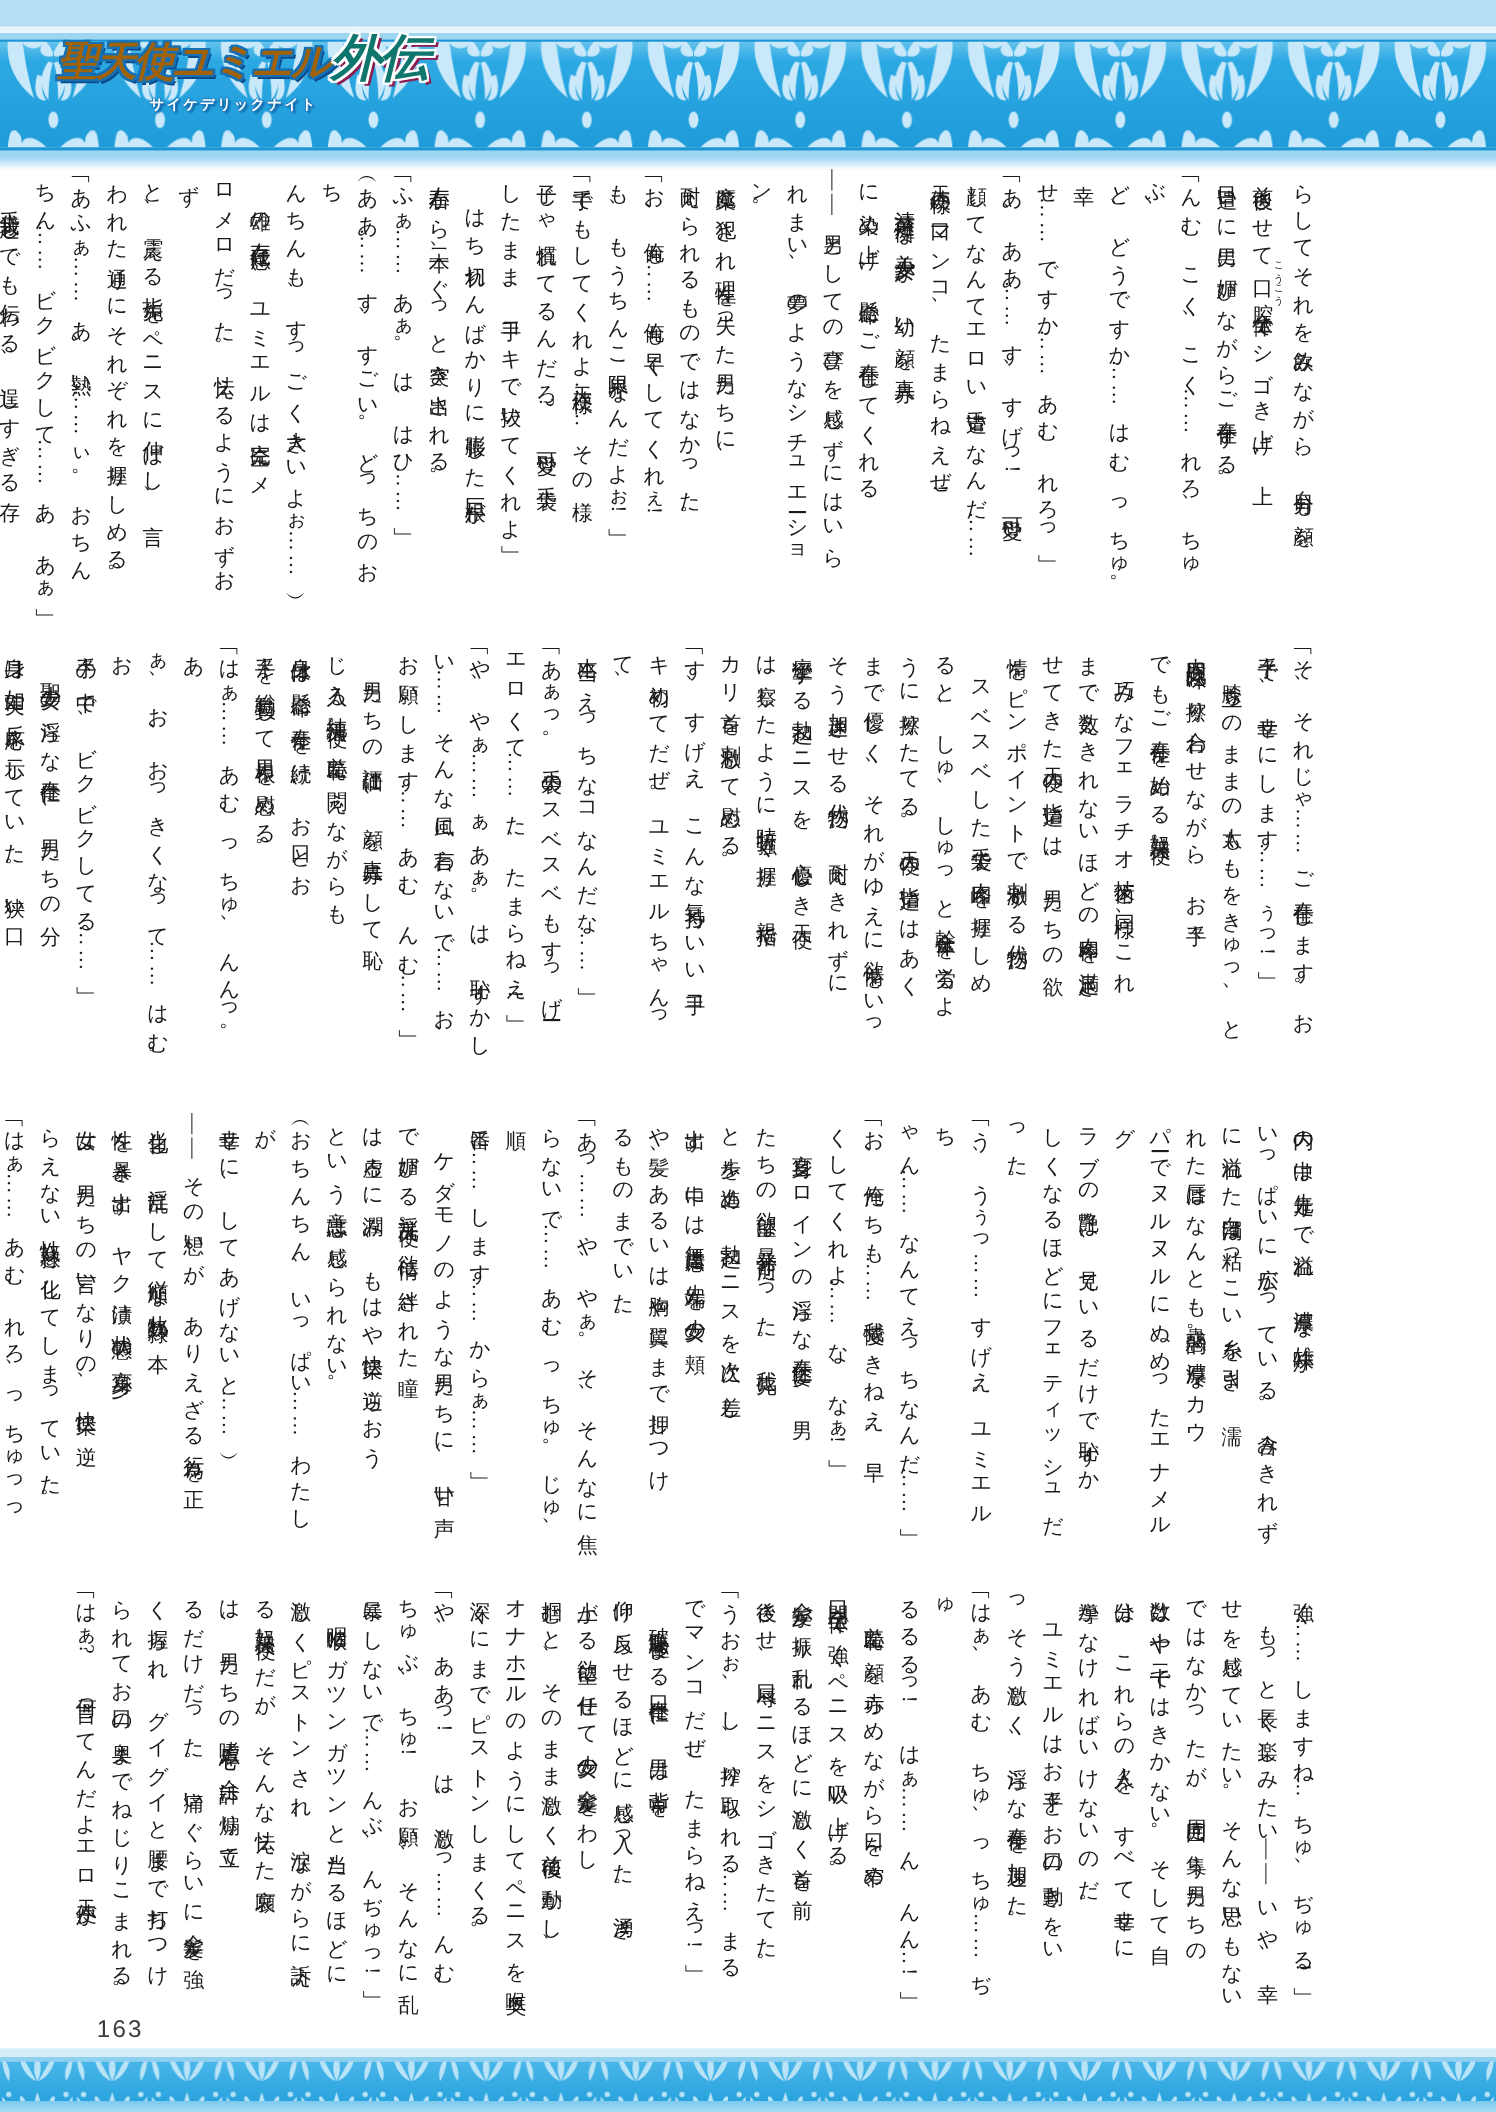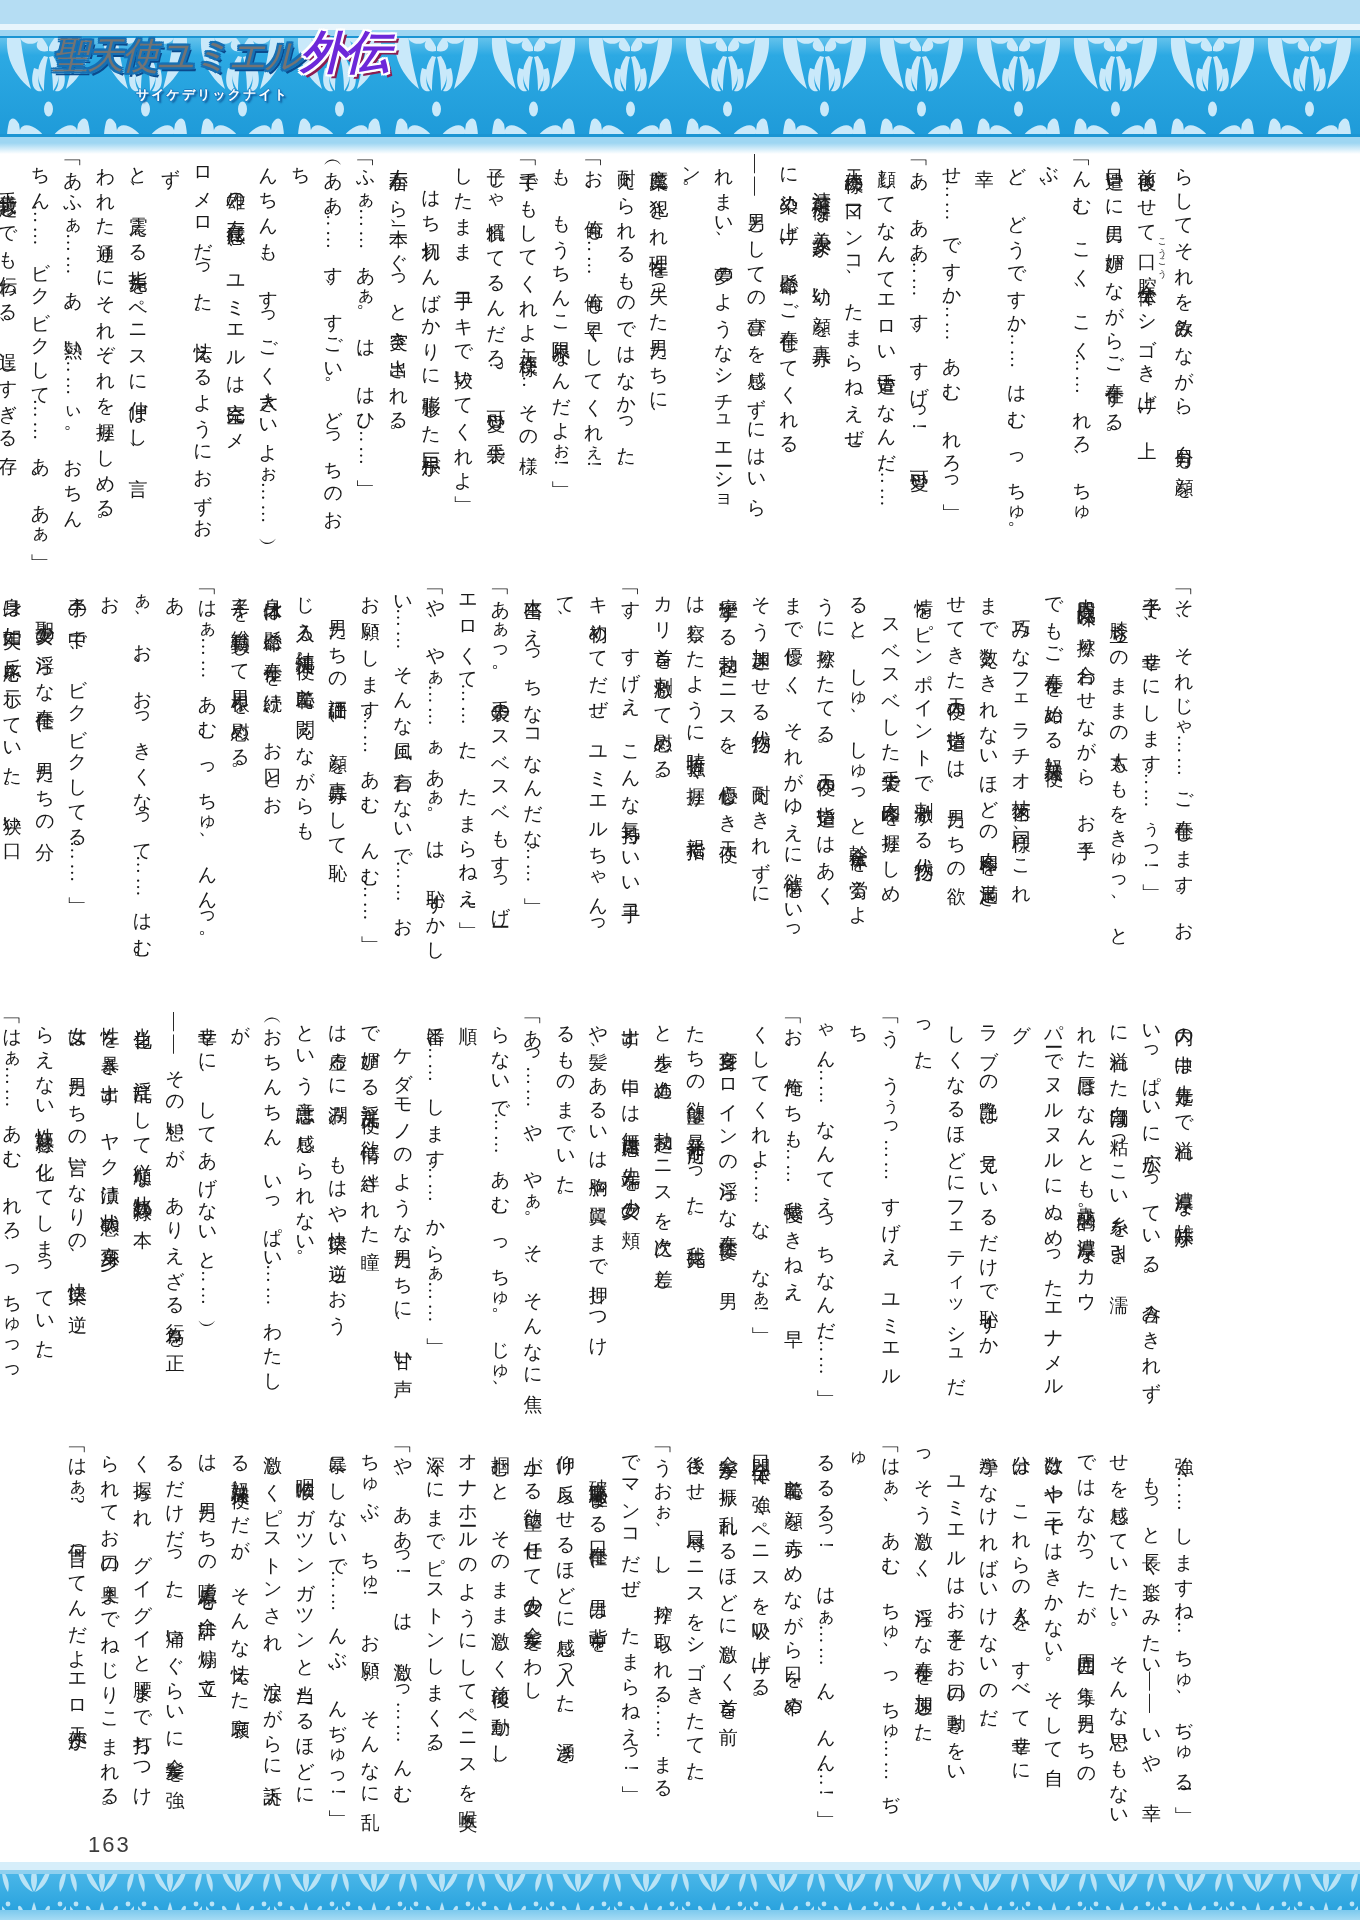--- a/index.html
+++ b/index.html
@@ -4,25 +4,25 @@
 <style>
   html,body{margin:0;padding:0;background:#ffffff;}
   #page{position:relative;width:1360px;height:1920px;background:#ffffff;overflow:hidden;
         font-family:"Liberation Serif","DejaVu Serif",serif;}
   
   .border-wrap{position:absolute;left:0;width:1360px;}
   #top-border{top:0;height:154px;}
   #bottom-border{top:1862px;height:58px;}
   
   #logo{position:absolute;left:52px;top:30px;z-index:5;line-height:1;}
-  .logo-main{font-size:37px;font-weight:normal;font-style:italic;color:#737373;letter-spacing:-2px;
+  .logo-main{font-size:37px;font-weight:bold;font-style:italic;color:#a16207;letter-spacing:-2px;
       text-shadow:-2px 0 #1670b4,2px 0 #1670b4,0 -2px #1670b4,0 2px #1670b4,
                   -2px -2px #1670b4,2px 2px #1670b4,-2px 2px #1670b4,2px -2px #1670b4,
                   3px 4px 0 #0b4a8c;}
-  .logo-suffix{font-size:46px;font-weight:bold;font-style:italic;color:#6d28d9;letter-spacing:-2px;
+  .logo-suffix{font-size:46px;font-weight:bold;font-style:italic;color:#0f766e;letter-spacing:-2px;
       text-shadow:-2px 0 #ffffff,2px 0 #ffffff,0 -2px #ffffff,0 2px #ffffff,
                   -2px -2px #ffffff,2px 2px #ffffff,-2px 2px #ffffff,2px -2px #ffffff,
                   4px 4px 0 #8c1d50;}
   .logo-sub{margin-top:12px;margin-left:84px;font-size:13px;font-weight:bold;color:#ffffff;
       letter-spacing:2px;font-family:"Liberation Sans","DejaVu Sans",sans-serif;
       text-shadow:-1px 0 #1e7cc0,1px 0 #1e7cc0,0 -1px #1e7cc0,0 1px #1e7cc0,2px 2px 2px #0b4a8c;}
   
   .band{position:absolute;left:88px;width:1112px;height:392px;
       writing-mode:vertical-rl;color:#1a1a1a;font-size:19px;line-height:32.55px;
       letter-spacing:3.4px;overflow:visible;}

